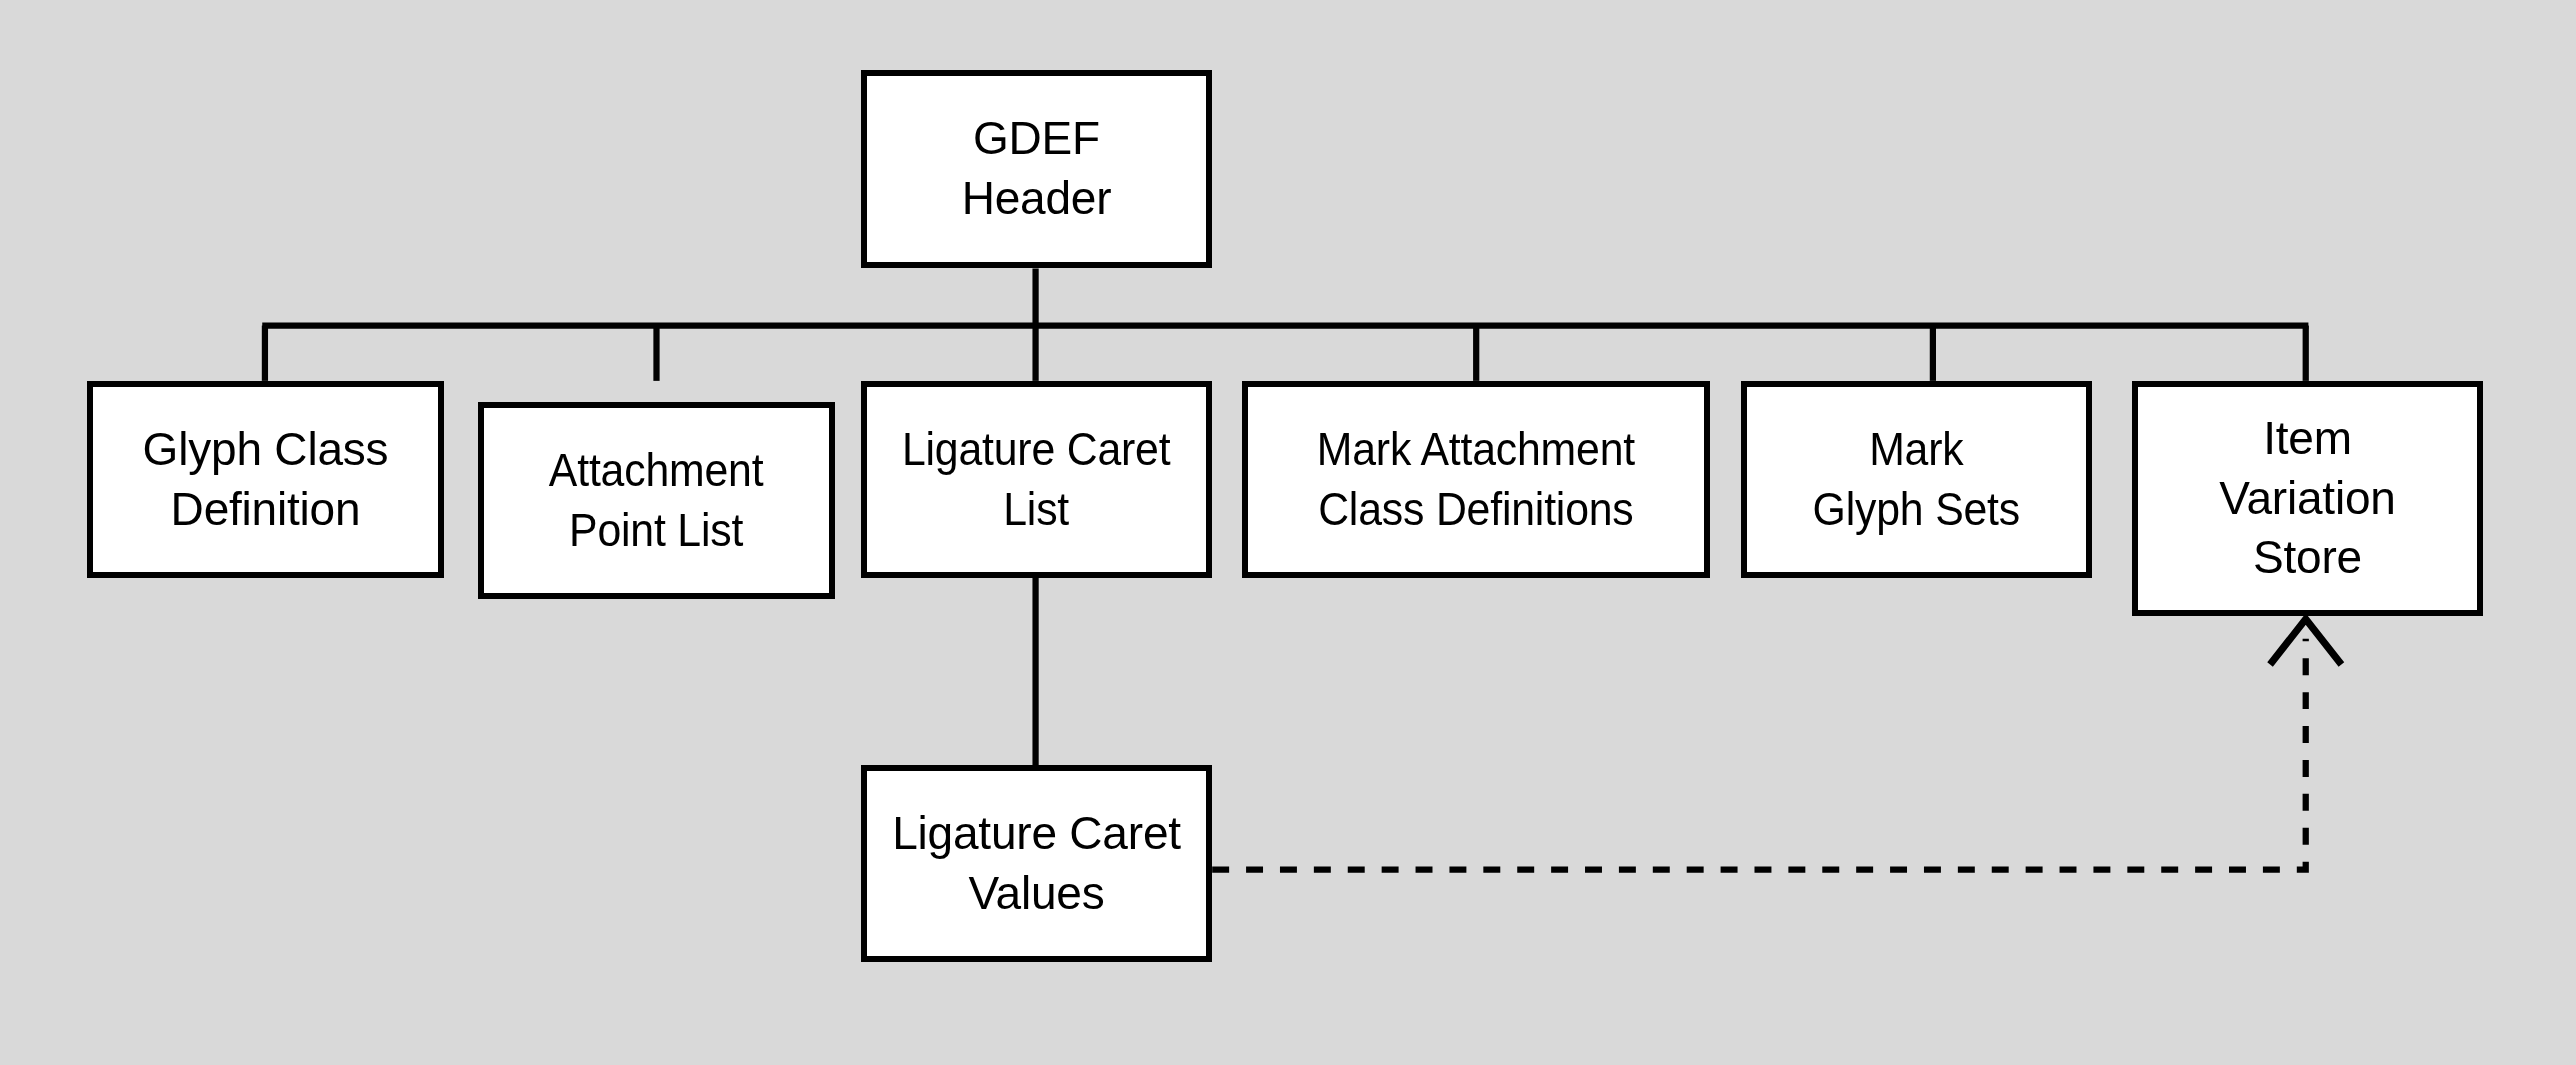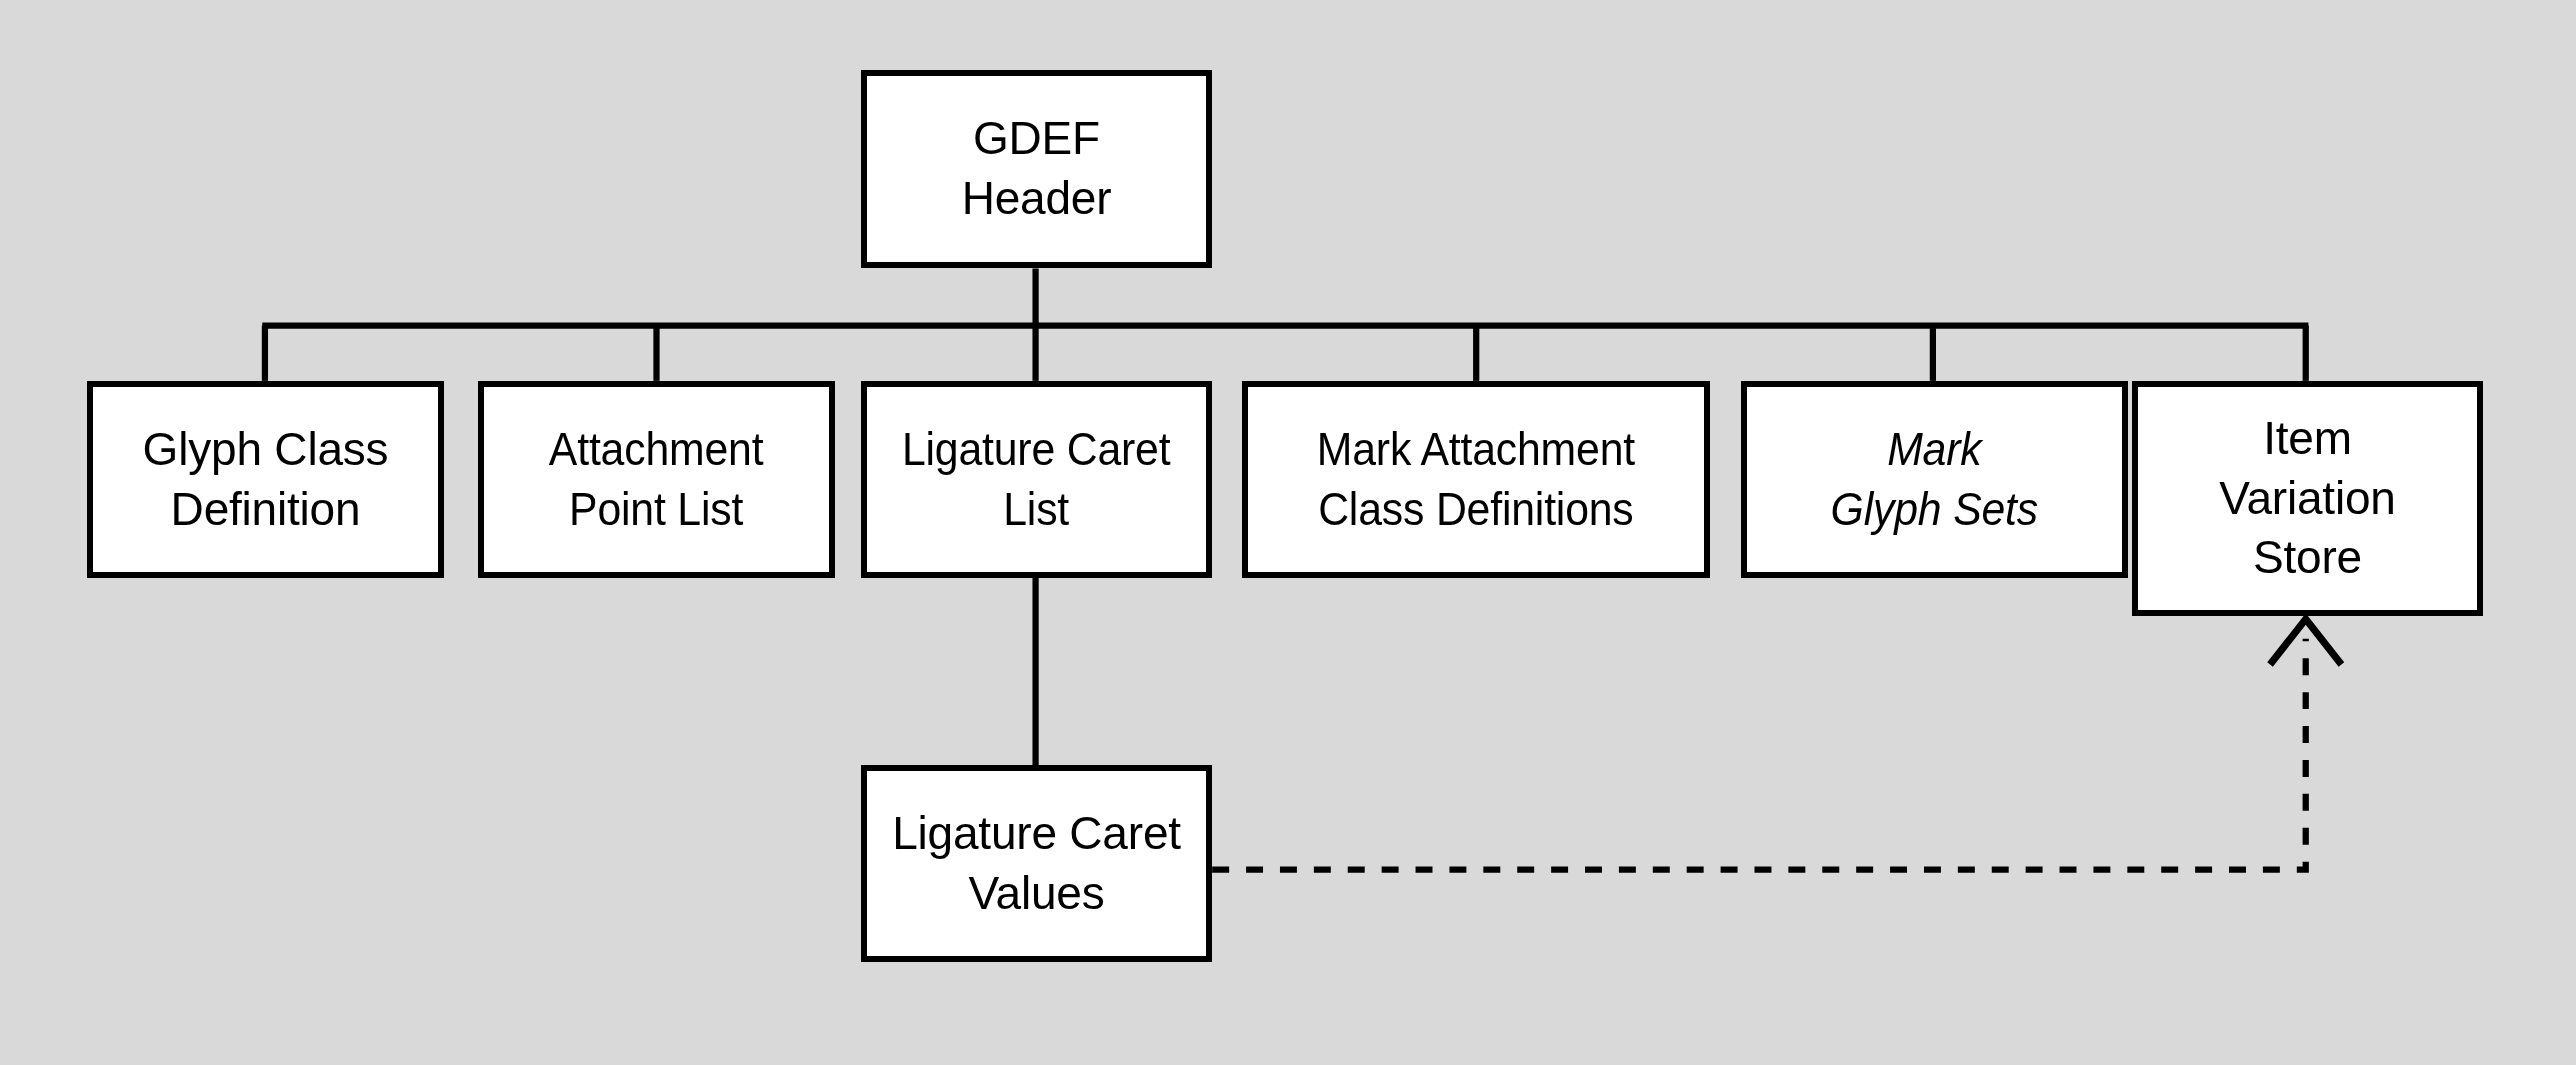--- a/index.html
+++ b/index.html
@@ -73,36 +73,36 @@
   <div class="node-box" style="left:87px; top:381px; width:357px; height:197px;">
     <span class="node-label">Glyph Class
 Definition</span>
   </div>
 
   <div class="node-box" style="left:861px; top:70px; width:351px; height:198px;">
     <span class="node-label">GDEF
 Header</span>
   </div>
 
-  <div class="node-box narrow" style="left:478px; top:381px; width:357px; height:197px;">
+  <div class="node-box narrow" style="left:478px; top:402px; width:357px; height:197px;">
     <span class="node-label">Attachment
 Point List</span>
   </div>
 
   <div class="node-box narrow" style="left:861px; top:381px; width:351px; height:197px;">
     <span class="node-label">Ligature Caret
 List</span>
   </div>
 
   <div class="node-box narrow" style="left:1242px; top:381px; width:468px; height:197px;">
     <span class="node-label">Mark Attachment
 Class Definitions</span>
   </div>
 
-  <div class="node-box narrow" style="left:1741px; top:381px; width:387px; height:197px;font-style:italic;">
+  <div class="node-box narrow" style="left:1741px; top:381px; width:351px; height:197px;">
     <span class="node-label">Mark
 Glyph Sets</span>
   </div>
 
   <div class="node-box" style="left:2132px; top:381px; width:351px; height:235px;">
     <span class="node-label">Item
 Variation
 Store</span>
   </div>
 

